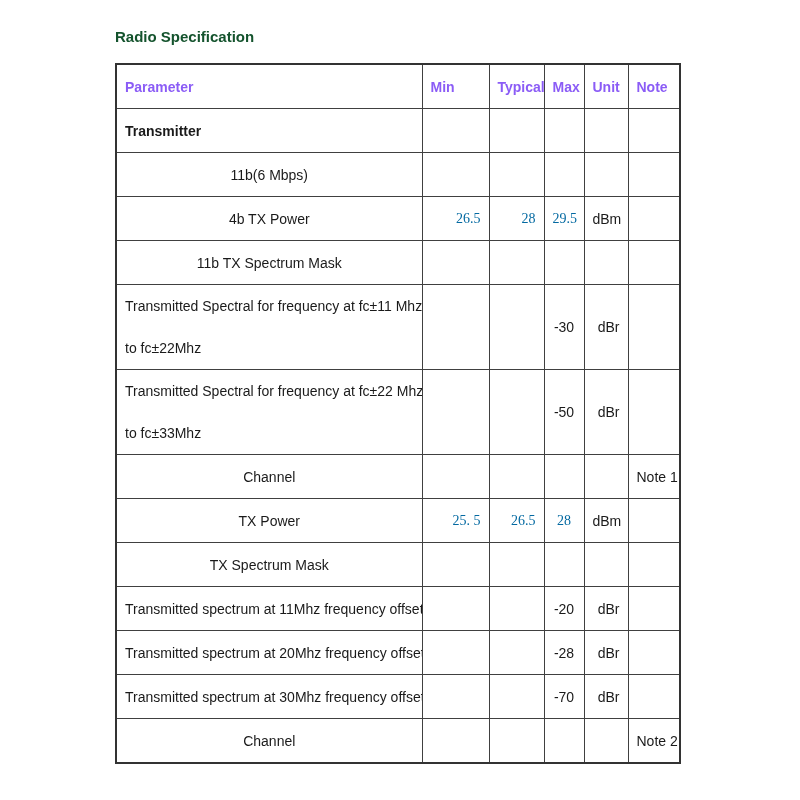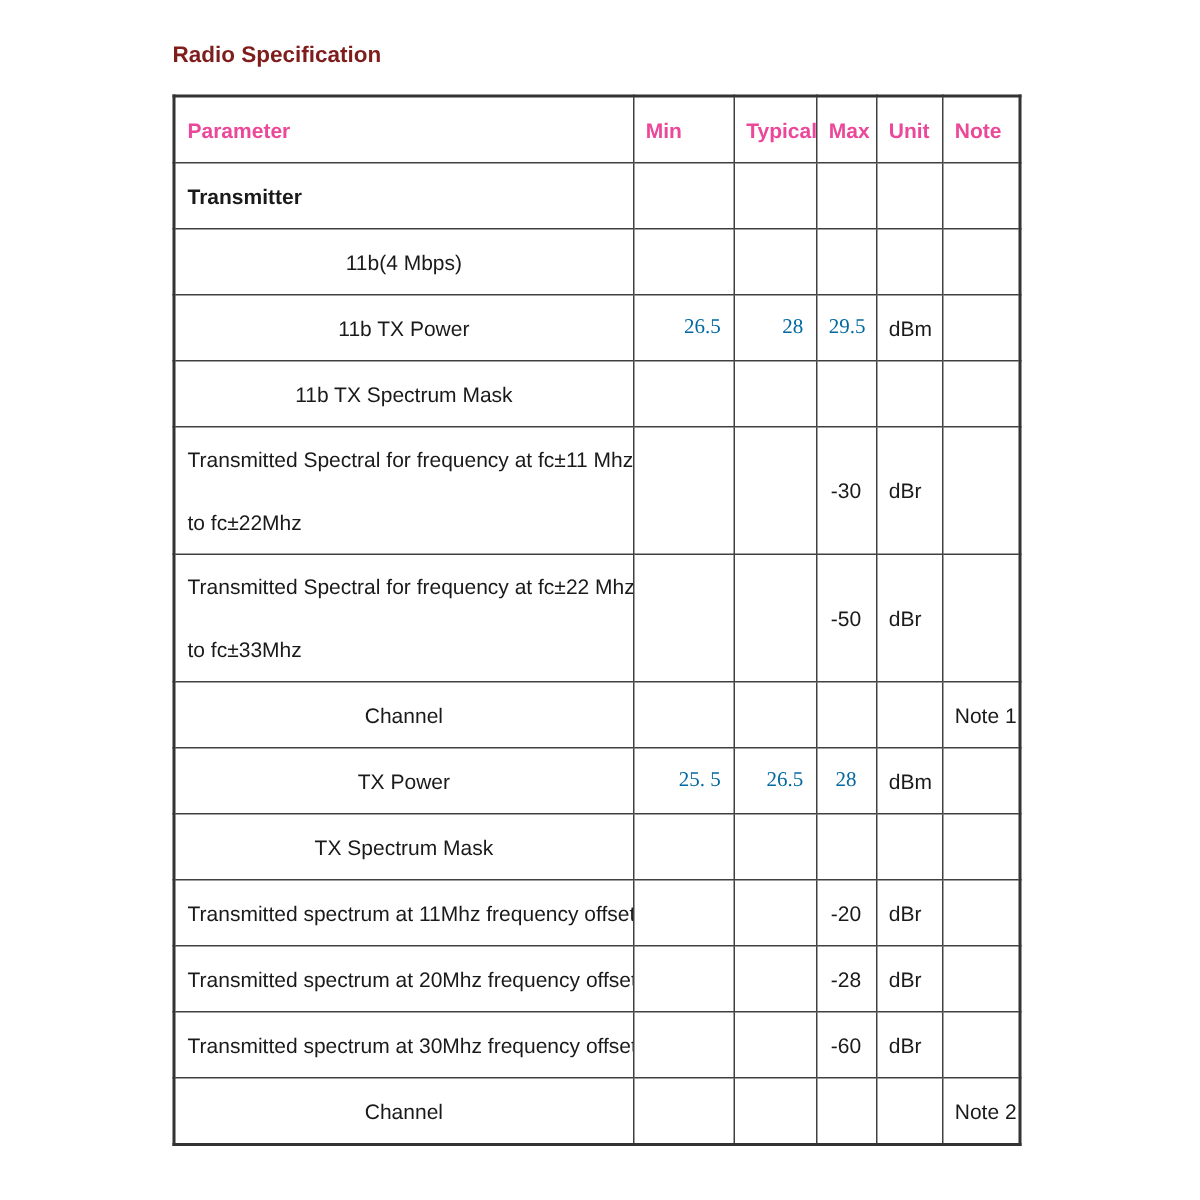--- a/index.html
+++ b/index.html
@@ -12,51 +12,51 @@
     color: #1a1a1a;
   }
   .page {
     padding: 28px 0 0 115px;
     width: 685px;
   }
   .doc-title {
     font-size: 15px;
     font-weight: bold;
     margin: 0 0 18px 0;
-    color: #7f1d1d;
+    color: #14532d;
   }
   table.spec {
     border-collapse: collapse;
     table-layout: fixed;
     width: 564px;
     border: 2px solid #333;
   }
   table.spec th, table.spec td {
     border: 1px solid #404040;
     font-size: 14px;
     padding: 0 8px;
     overflow: hidden;
     white-space: nowrap;
     vertical-align: middle;
   }
   table.spec th {
     height: 43px;
     text-align: left;
     font-weight: bold;
-    color: #ec4899;
+    color: #8b5cf6;
   }
   table.spec td { height: 43px; }
   tr.row-two td { height: 84px; }
   .cell-param.param-section { font-weight: bold; text-align: left; }
   .cell-param.param-center  { text-align: center; }
   .cell-param.param-left    { text-align: left; }
   .cell-min  { text-align: right; }
   .cell-typ  { text-align: right; }
   .cell-max  { text-align: center; }
-  .cell-unit { text-align: left; }
+  .cell-unit { text-align: right; }
   .cell-note { text-align: left; }
   .serif {
     font-family: "Liberation Serif", serif;
     color: #0369a1;
     font-size: 15px;
   }
   .two-line-wrap {
     height: 84px;
     display: flex;
     flex-direction: column;
@@ -93,29 +93,29 @@
     <tbody>
         <tr>
           <td class="cell-param param-section">Transmitter</td>
           <td class="cell-min"></td>
           <td class="cell-typ"></td>
           <td class="cell-max"></td>
           <td class="cell-unit"></td>
           <td class="cell-note"></td>
         </tr>
         <tr>
-          <td class="cell-param param-center">11b(4 Mbps)</td>
-          <td class="cell-min"></td>
-          <td class="cell-typ"></td>
-          <td class="cell-max"></td>
-          <td class="cell-unit"></td>
-          <td class="cell-note"></td>
-        </tr>
-        <tr>
-          <td class="cell-param param-center">11b TX Power</td>
+          <td class="cell-param param-center">11b(6 Mbps)</td>
+          <td class="cell-min"></td>
+          <td class="cell-typ"></td>
+          <td class="cell-max"></td>
+          <td class="cell-unit"></td>
+          <td class="cell-note"></td>
+        </tr>
+        <tr>
+          <td class="cell-param param-center">4b TX Power</td>
           <td class="cell-min serif">26.5</td>
           <td class="cell-typ serif">28</td>
           <td class="cell-max serif">29.5</td>
           <td class="cell-unit">dBm</td>
           <td class="cell-note"></td>
         </tr>
         <tr>
           <td class="cell-param param-center">11b TX Spectrum Mask</td>
           <td class="cell-min"></td>
           <td class="cell-typ"></td>
@@ -186,21 +186,21 @@
           <td class="cell-min"></td>
           <td class="cell-typ"></td>
           <td class="cell-max">-28</td>
           <td class="cell-unit">dBr</td>
           <td class="cell-note"></td>
         </tr>
         <tr>
           <td class="cell-param param-left">Transmitted spectrum at 30Mhz frequency offset</td>
           <td class="cell-min"></td>
           <td class="cell-typ"></td>
-          <td class="cell-max">-60</td>
+          <td class="cell-max">-70</td>
           <td class="cell-unit">dBr</td>
           <td class="cell-note"></td>
         </tr>
         <tr>
           <td class="cell-param param-center">Channel</td>
           <td class="cell-min"></td>
           <td class="cell-typ"></td>
           <td class="cell-max"></td>
           <td class="cell-unit"></td>
           <td class="cell-note">Note 2</td>

